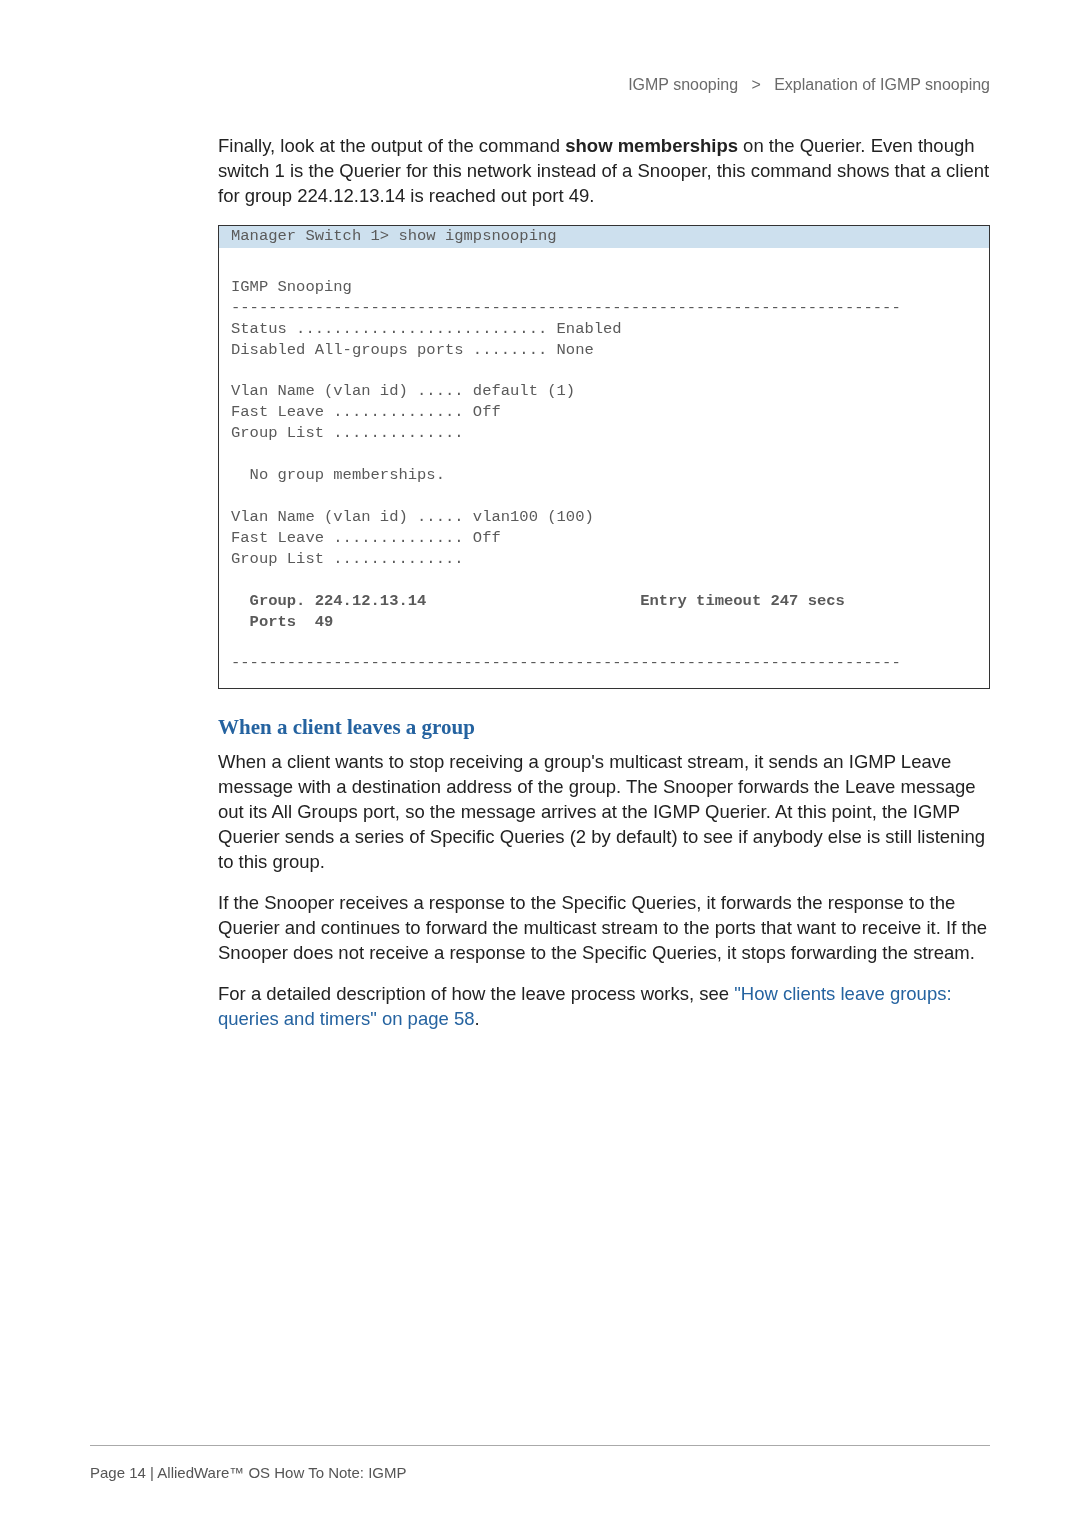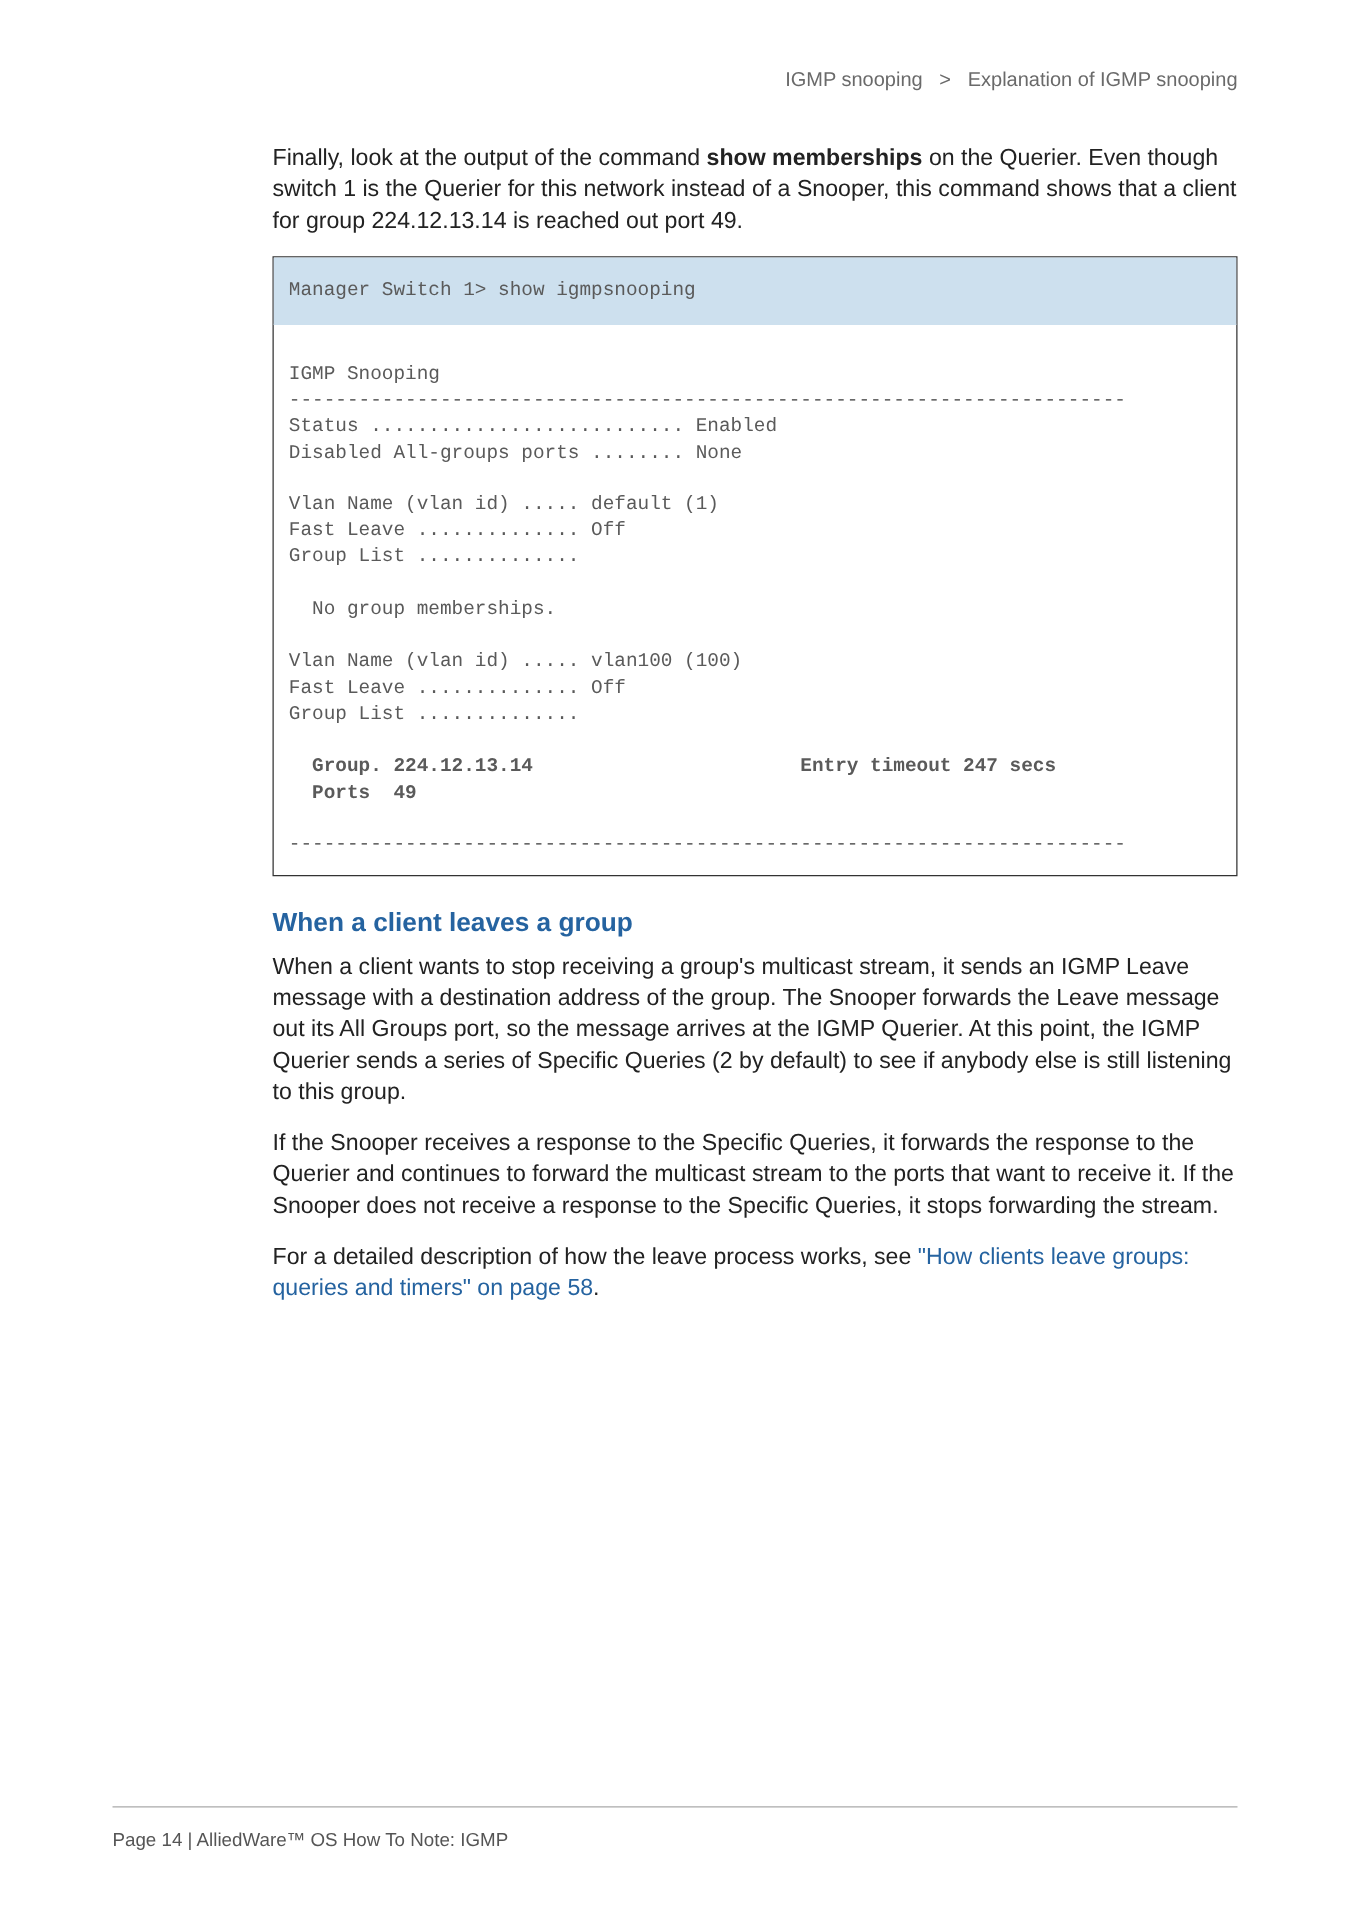--- a/index.html
+++ b/index.html
@@ -6,20 +6,21 @@
   body {
     width: 1080px;
     height: 1527px;
     background: #ffffff;
     font-family: Georgia, 'Times New Roman', serif;
     color: #1a1a1a;
     position: relative;
   }
   .page {
     padding: 56px 90px 0 90px;
+    margin-top: 20px;
   }
   .breadcrumb {
     text-align: right;
     font-size: 16px;
     color: #6a6a6a;
     margin-bottom: 40px;
     font-family: 'Segoe UI', Arial, sans-serif;
   }
   .content {
     margin-left: 128px;
@@ -37,31 +38,31 @@
     border: 1px solid #333;
     margin-top: 10px;
     margin-bottom: 26px;
     font-family: 'Courier New', monospace;
     font-size: 15.5px;
     color: #5a5a5a;
     line-height: 1.35;
   }
   .codebox .cmd {
     background: #cde0ee;
-    padding: 16px 12px;
+    padding: 0 12px;
     border-bottom: 1px solid #cde0ee;
     white-space: pre;
   }
   .codebox .out {
     padding: 8px 12px 14px 12px;
     white-space: pre;
   }
   .codebox .out .bold { font-weight: 700; }
   h2.section {
-    font-family: Liberation Sans, sans-serif;
+    font-family: Liberation Serif, serif;
     color: #2563a0;
     font-size: 21px;
     font-weight: 700;
     margin-top: 20px;
     margin-bottom: 10px;
   }
   .link { color: #2563a0; }
   .footer {
     position: absolute;
     bottom: 46px;

